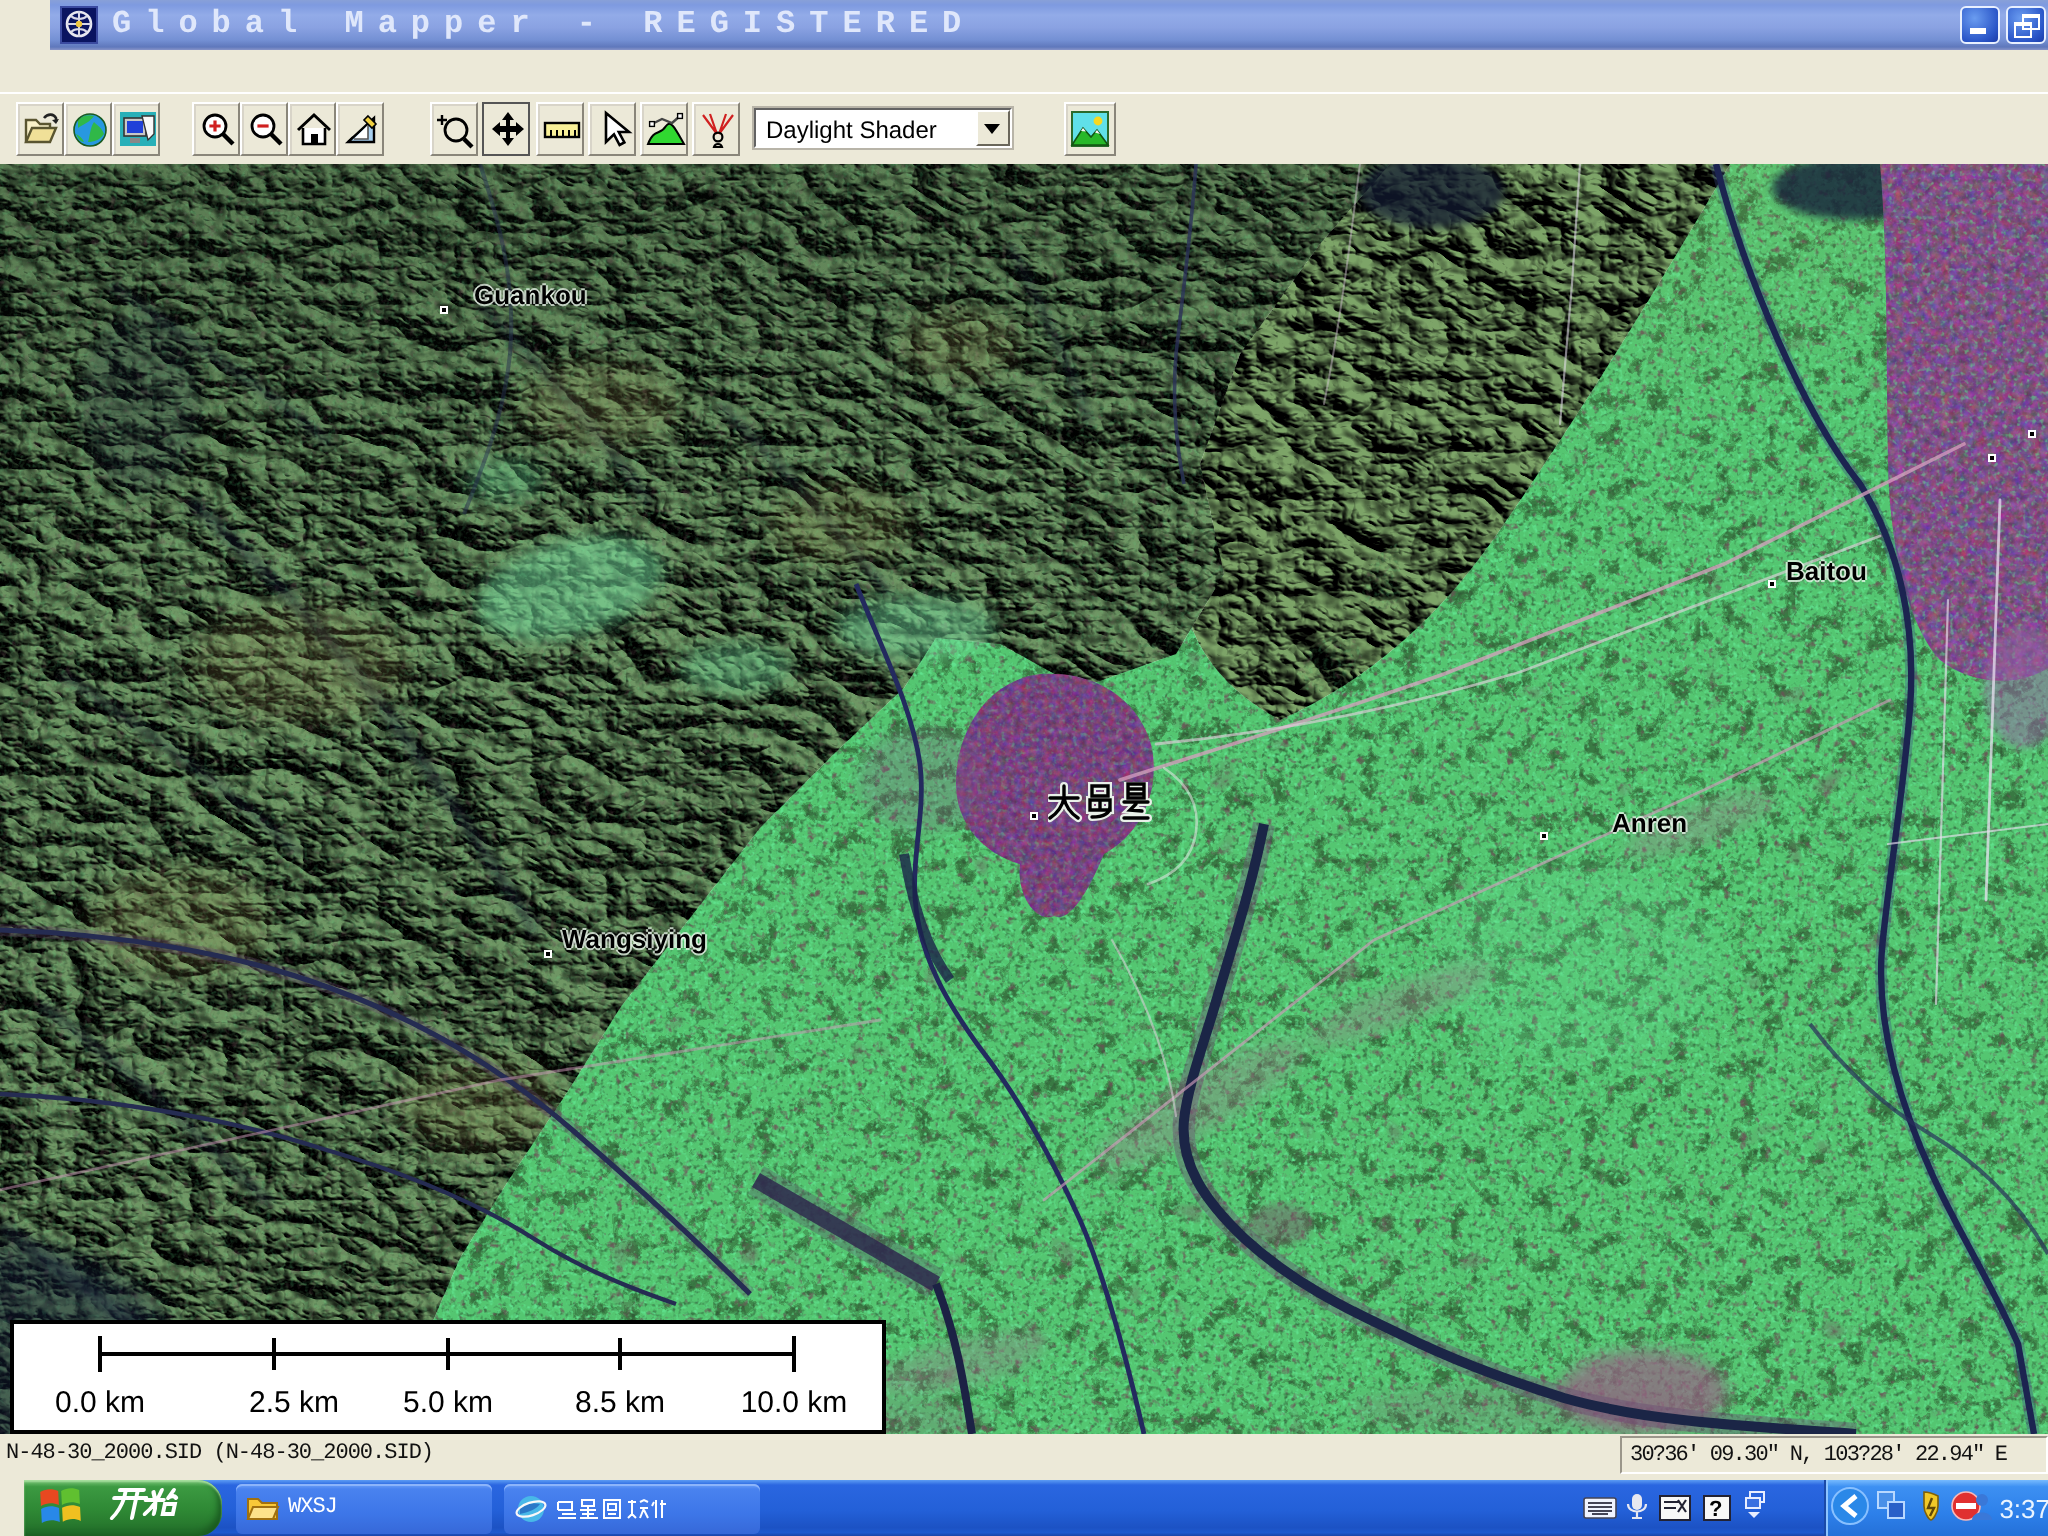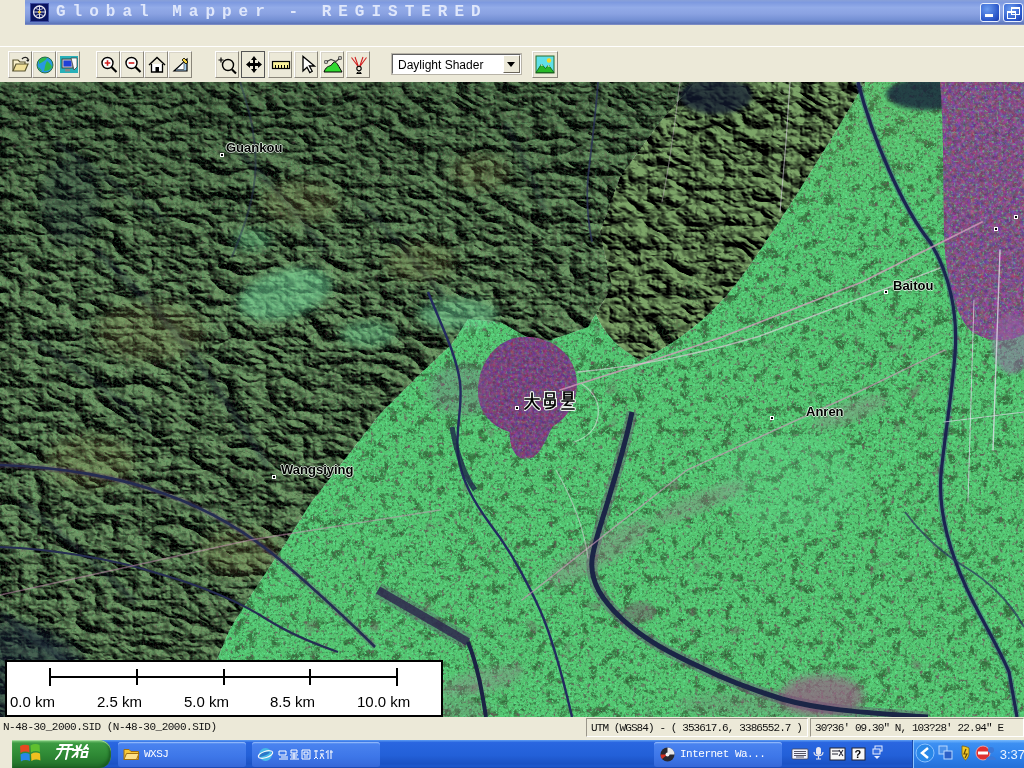--- a/index.html
+++ b/index.html
@@ -19,34 +19,34 @@
 
 #menu{position:absolute;left:0;top:25px;width:1024px;height:21px;background:#ece9d8;
 font-family:"Liberation Mono",monospace;font-size:12px;letter-spacing:-1px;color:#2a2a2a}
 #menu span{position:absolute;top:4px}
 #menu u{text-decoration:underline}
 
 #tools{position:absolute;left:0;top:46px;width:1024px;height:36px;background:#ece9d8;border-top:1px solid #fff}
 .tb{position:absolute;top:4px;width:24px;height:27px;background:#ece9d8;border:1px solid #ece9d8;
 border-top-color:#fff;border-left-color:#fff;border-right-color:#8a867a;border-bottom-color:#8a867a;box-shadow:1px 1px 0 #d8d4c8 inset}
 .tb svg{position:absolute;left:2px;top:3px}
-#combo{position:absolute;left:392px;top:7px;width:129px;height:20px;background:#fff;border:1px solid #7a7a7a;
+#combo{position:absolute;left:377px;top:7px;width:129px;height:20px;background:#fff;border:1px solid #7a7a7a;
 border-top-color:#636363;border-left-color:#636363;border-bottom-color:#fff;border-right-color:#fff;box-shadow:0 0 0 1px #b8b4a8}
 #combo .ct{position:absolute;left:5px;top:3px;font-size:12px;color:#000;font-family:"Liberation Sans",sans-serif}
 #combo .cb{position:absolute;right:0px;top:0px;width:17px;height:18px;background:#ece9d8;border:1px solid #fff;border-right-color:#6a665a;border-bottom-color:#6a665a}
 #combo .cb:after{content:"";position:absolute;left:3px;top:6px;border:4px solid transparent;border-top:5px solid #000}
 
 #map{position:absolute;left:0;top:82px;width:1024px;height:635px;background:#4ab065}
 
 .mlab{position:absolute;font-weight:bold;font-size:13px;color:#000;white-space:nowrap;
 text-shadow:1px 0 0 rgba(235,245,235,0.75),-1px 0 0 rgba(235,245,235,0.75),0 1px 0 rgba(235,245,235,0.75),0 -1px 0 rgba(235,245,235,0.75)}
 .mdot{position:absolute;width:4px;height:4px;background:#000;border:1px solid #fff}
 
 #scale{position:absolute;left:5px;top:578px;width:438px;height:57px;background:#fff;border:2px solid #000}
-#scale .lab{position:absolute;top:31px;width:80px;font-size:15px;color:#000}
+#scale .lab{position:absolute;top:31px;width:80px;text-align:center;font-size:15px;color:#000}
 
 #status{position:absolute;left:0;top:717px;width:1024px;height:23px;background:#ece9d8;
 font-family:"Liberation Mono",monospace;font-size:11px;letter-spacing:-0.5px;color:#111}
 #status .s1{position:absolute;left:3px;top:4px}
 .spanel{position:absolute;top:1px;height:19px;border:1px solid #9a968a;border-bottom-color:#fff;border-right-color:#fff;padding:3px 4px 0 4px;font-size:11px;letter-spacing:-0.9px;white-space:nowrap;overflow:hidden}
 
 #task{position:absolute;left:12px;top:740px;width:1024px;height:28px;
 background:linear-gradient(180deg,#5c9cf4 0%,#2a66e0 9%,#2360d8 55%,#1c52c4 85%,#1f59cf 94%,#1a45a8 100%)}
 #start{position:absolute;left:0;top:0;width:99px;height:28px;border-radius:0 12px 12px 0;
 background:linear-gradient(180deg,#7ec87a 0%,#3c9a42 12%,#2e8834 55%,#25742c 88%,#2e8834 100%);
@@ -364,21 +364,21 @@
         <path d="M974,218 L968,420" stroke="#e8e0f0" stroke-width="1.1" opacity="0.65"></path>
         <path d="M944,340 L1024,330" stroke="#e8e0f0" stroke-width="1.1" opacity="0.65"></path>
         <path d="M582,302 C594,310 600,320 598,334 C596,348 586,356 574,360" stroke="#e8e8e8" stroke-width="1.3" opacity="0.55"></path>
         <path d="M578,290 C640,284 700,272 760,254 L940,186" stroke="#e0d0dc" stroke-width="1.4" opacity="0.65"></path>
         <path d="M556,388 C572,416 584,446 588,476" stroke="#e0d0dc" stroke-width="1.1" opacity="0.55"></path>
         <path d="M790,0 L786,60 L780,130" stroke="#e8e0f0" stroke-width="1.1" opacity="0.55"></path>
         <path d="M680,0 C675,40 670,80 662,120" stroke="#d8c8d8" stroke-width="1" opacity="0.45"></path>
       </g>
     </svg>
     <div class="mdot" style="left:220px;top:71px"></div>
-    <div class="mlab" style="left:226px;top:58px">Guankou</div>
+    <div class="mlab" style="left:237px;top:58px">Guankou</div>
     <div class="mdot" style="left:884px;top:208px"></div>
     <div class="mlab" style="left:893px;top:196px">Baitou</div>
     <div class="mdot" style="left:770px;top:334px"></div>
     <div class="mlab" style="left:806px;top:322px">Anren</div>
     <div class="mdot" style="left:272px;top:393px"></div>
     <div class="mlab" style="left:281px;top:380px">Wangsiying</div>
     <svg style="position:absolute;left:524px;top:309px" width="58" height="21" viewBox="0 0 58 21">
       <g fill="none" stroke-linecap="round">
         <g stroke="#e8f0e8" stroke-width="4">
           <path d="M1,8 H15 M8,2 V8 M8,8 C7,13 4,16 1,18 M8,8 C9,13 12,16 15,18"></path>
@@ -398,29 +398,28 @@
     <div id="scale">
       <svg width="434" height="53">
         <line x1="43" y1="15" x2="390" y2="15" stroke="#000" stroke-width="2"></line>
         <line x1="43" y1="6" x2="43" y2="24" stroke="#000" stroke-width="2"></line>
         <line x1="130" y1="7" x2="130" y2="23" stroke="#000" stroke-width="2"></line>
         <line x1="217" y1="7" x2="217" y2="23" stroke="#000" stroke-width="2"></line>
         <line x1="303" y1="7" x2="303" y2="23" stroke="#000" stroke-width="2"></line>
         <line x1="390" y1="6" x2="390" y2="24" stroke="#000" stroke-width="2"></line>
       </svg>
       <div class="lab" style="left:3px">0.0 km</div>
-      <div class="lab" style="left:90px">2.5 km</div>
+      <div class="lab" style="left:100px">2.5 km</div>
       <div class="lab" style="left:177px">5.0 km</div>
       <div class="lab" style="left:263px">8.5 km</div>
       <div class="lab" style="left:350px">10.0 km</div>
     </div>
   </div>
   <div id="status">
     <div class="s1">N-48-30_2000.SID (N-48-30_2000.SID)</div>
-    <div class="spanel" style="left:586px;width:222px">UTM (WGS84) - ( 353617.6, 3386552.7 )</div>
     <div class="spanel" style="left:810px;width:214px">30?36' 09.30" N, 103?28' 22.94" E</div>
   </div>
   <div id="task">
     <div id="start">
       <svg width="99" height="28" viewBox="0 0 99 28">
         <g transform="translate(8,4) rotate(-3)">
           <path d="M0,2 C3,0.5 6,0.5 9,2 L9,9 C6,7.5 3,7.5 0,9 Z" fill="#e84820"></path>
           <path d="M10.5,2 C13.5,0.5 16.5,0.5 19.5,2 L19.5,9 C16.5,7.5 13.5,7.5 10.5,9 Z" fill="#60c030"></path>
           <path d="M0,10.5 C3,9 6,9 9,10.5 L9,17.5 C6,16 3,16 0,17.5 Z" fill="#2888e8"></path>
           <path d="M10.5,10.5 C13.5,9 16.5,9 19.5,10.5 L19.5,17.5 C16.5,16 13.5,16 10.5,17.5 Z" fill="#f0c020"></path>
@@ -446,29 +445,20 @@
         </svg>
       <svg class="tt" style="left:26px;top:7px;position:absolute" width="56" height="12" viewBox="0 0 56 12">
         <g stroke="#fff" stroke-width="1" fill="none">
           <path d="M1,2 H8 V6 H1 M1,6 V2 M3,8 H10 M1,10 H10"></path>
           <path d="M13,1 H19 V4 H13 Z M12,6 H20 M13,8 H19 M12,10 H21 M16,4 V10"></path>
           <path d="M24,1 H32 V10 H24 Z M26,3 H30 V6 H26 Z M26,8 H30"></path>
           <path d="M36,2 H40 M38,1 V8 L36,10 M40,10 L38,8 M42,2 L44,1 L46,2 M42,5 H46 M44,5 L42,10 M44,6 L46,10"></path>
           <path d="M49,2 L48,4 M50,1 V10 M52,3 H55 M53,1 V10"></path>
         </g>
       </svg>
-      </div>
-    <div class="titem" style="left:642px">
-      <svg class="ticn" width="17" height="17" viewBox="0 0 17 17">
-          <circle cx="8.5" cy="8.5" r="7" fill="#282830"></circle>
-          <path d="M8.5,1.5 A7,7 0 0 1 15.5,8.5 L8.5,8.5 Z" fill="#e8e8e8"></path>
-          <path d="M8.5,8.5 L3,13 A7,7 0 0 1 1.5,8.5 Z" fill="#d03020"></path>
-          <circle cx="8.5" cy="8.5" r="2" fill="#f0f0f0"></circle>
-        </svg>
-      <span class="tt">Internet Wa...</span>
       </div>
     <div id="lang">
       <svg width="130" height="28" viewBox="0 0 130 28">
         <g>
           <rect x="2" y="9" width="16" height="10" rx="1" fill="#f0f4ff" stroke="#445" stroke-width="0.8"></rect>
           <path d="M4,11.5 H16 M4,13.5 H16 M4,15.5 H16 M6,17 H14" stroke="#445" stroke-width="0.9"></path>
           <rect x="26" y="7" width="5" height="8" rx="2.5" fill="#e8e8f0"></rect>
           <path d="M24,12 C24,17 33,17 33,12 M28.5,16 V19 M26,19 H31" stroke="#e8e8f0" stroke-width="1.1" fill="none"></path>
           <rect x="40" y="8" width="15" height="12" fill="#f8f8f8" stroke="#223" stroke-width="1"></rect>
           <path d="M42,11 H50 M42,14 H48 M49,10 L53,16 M53,10 L49,16" stroke="#223" stroke-width="1.1"></path>

